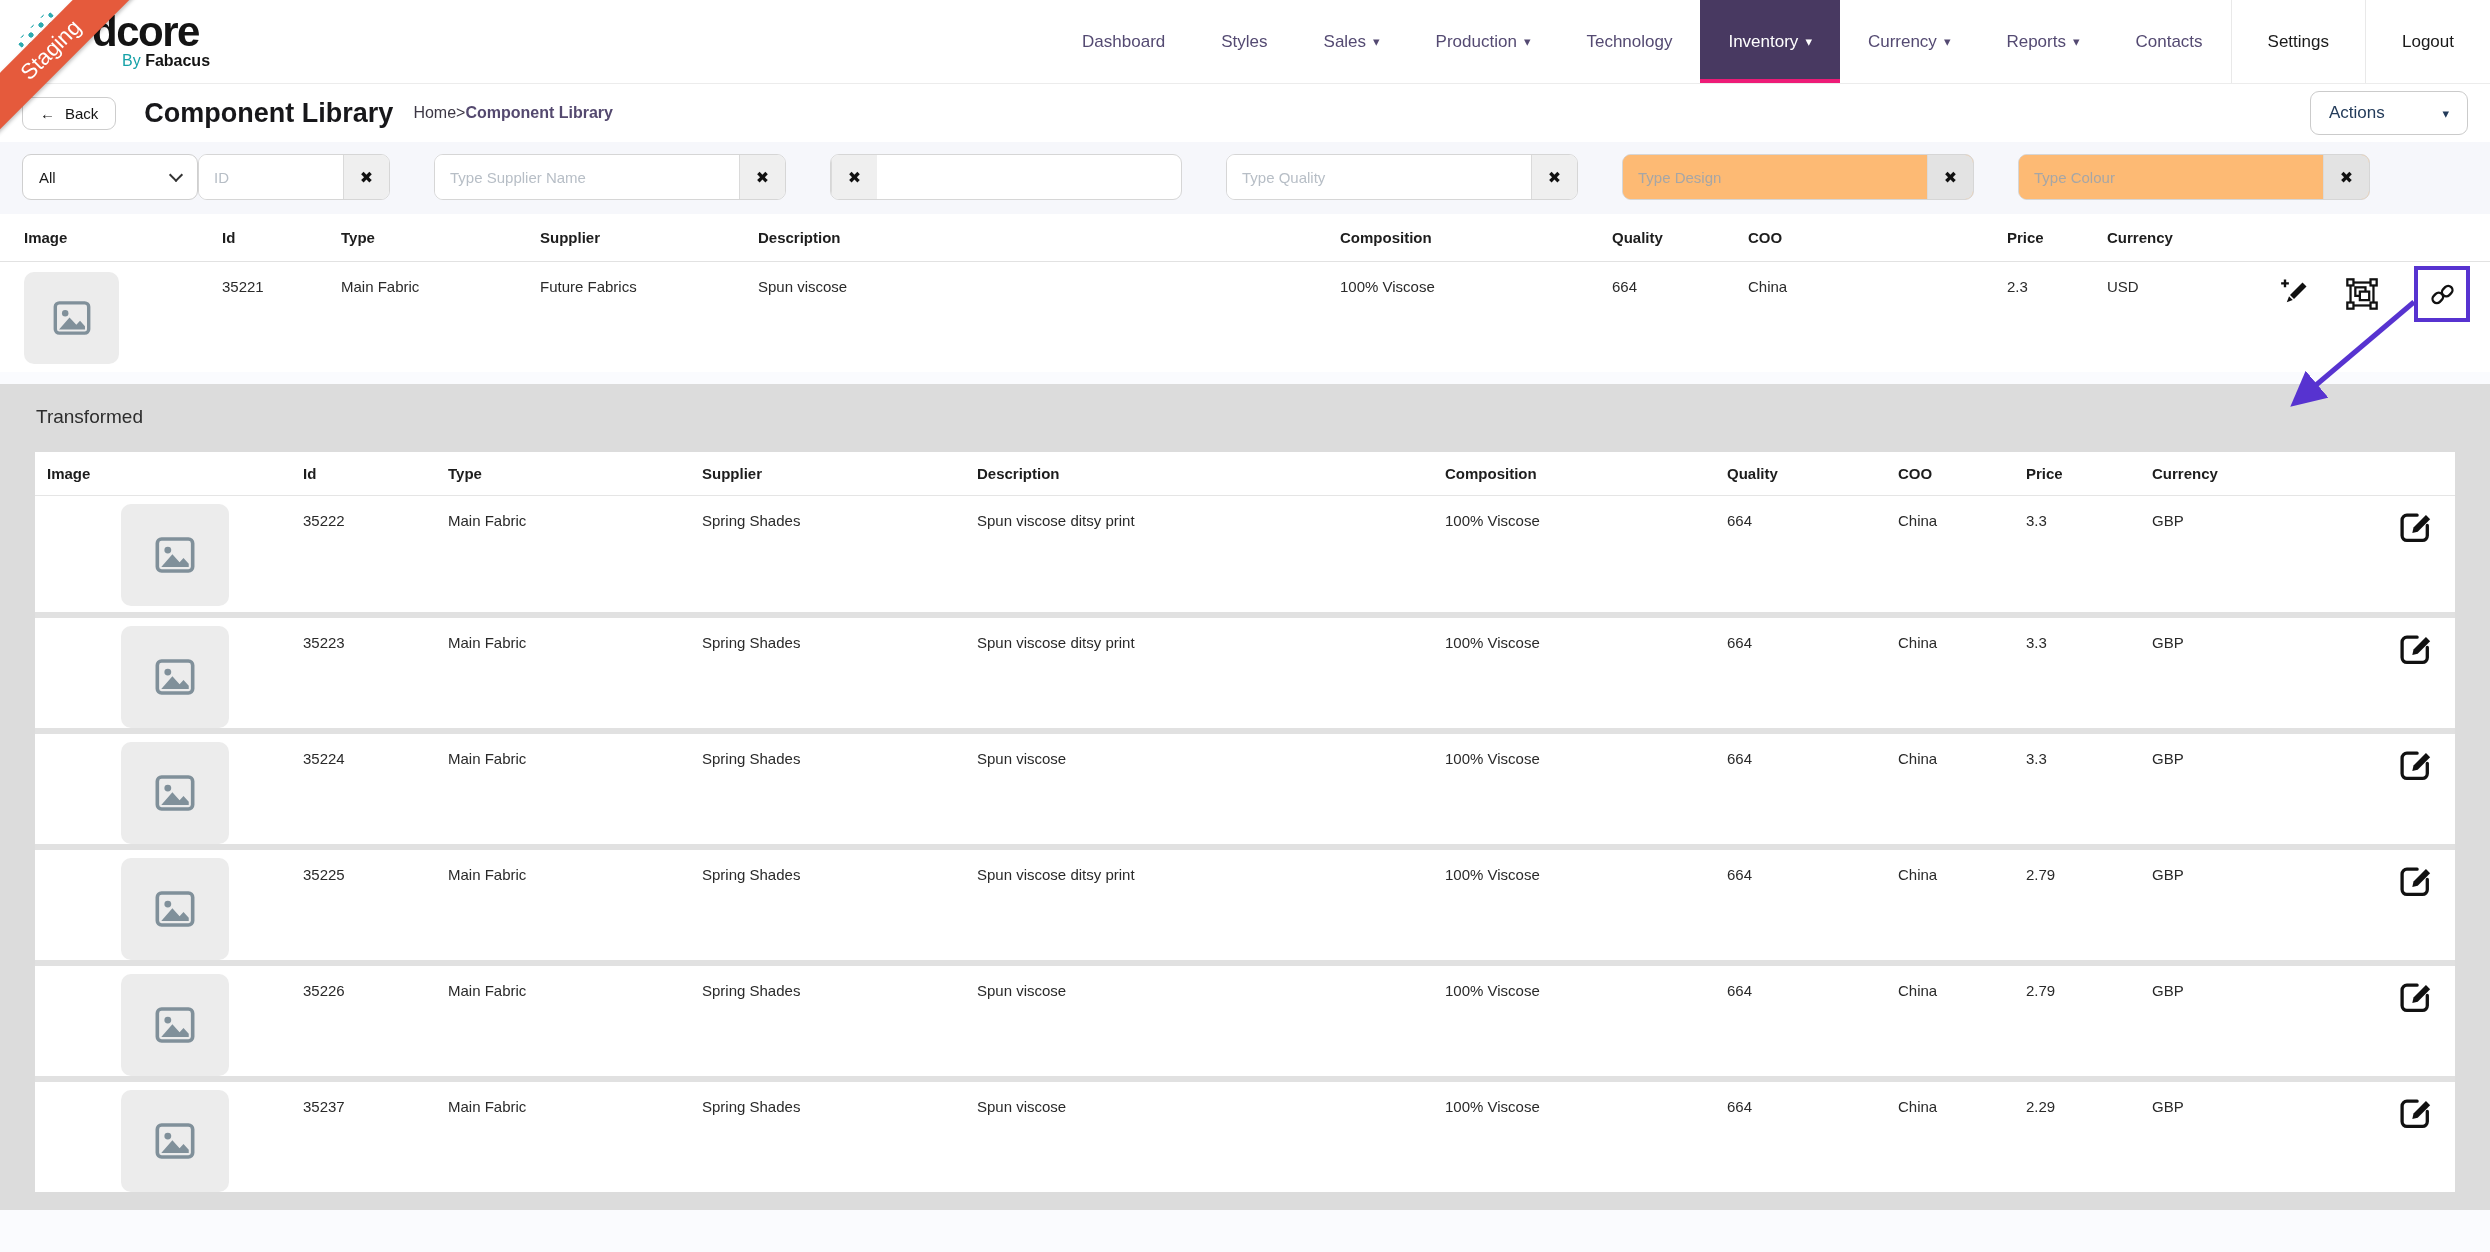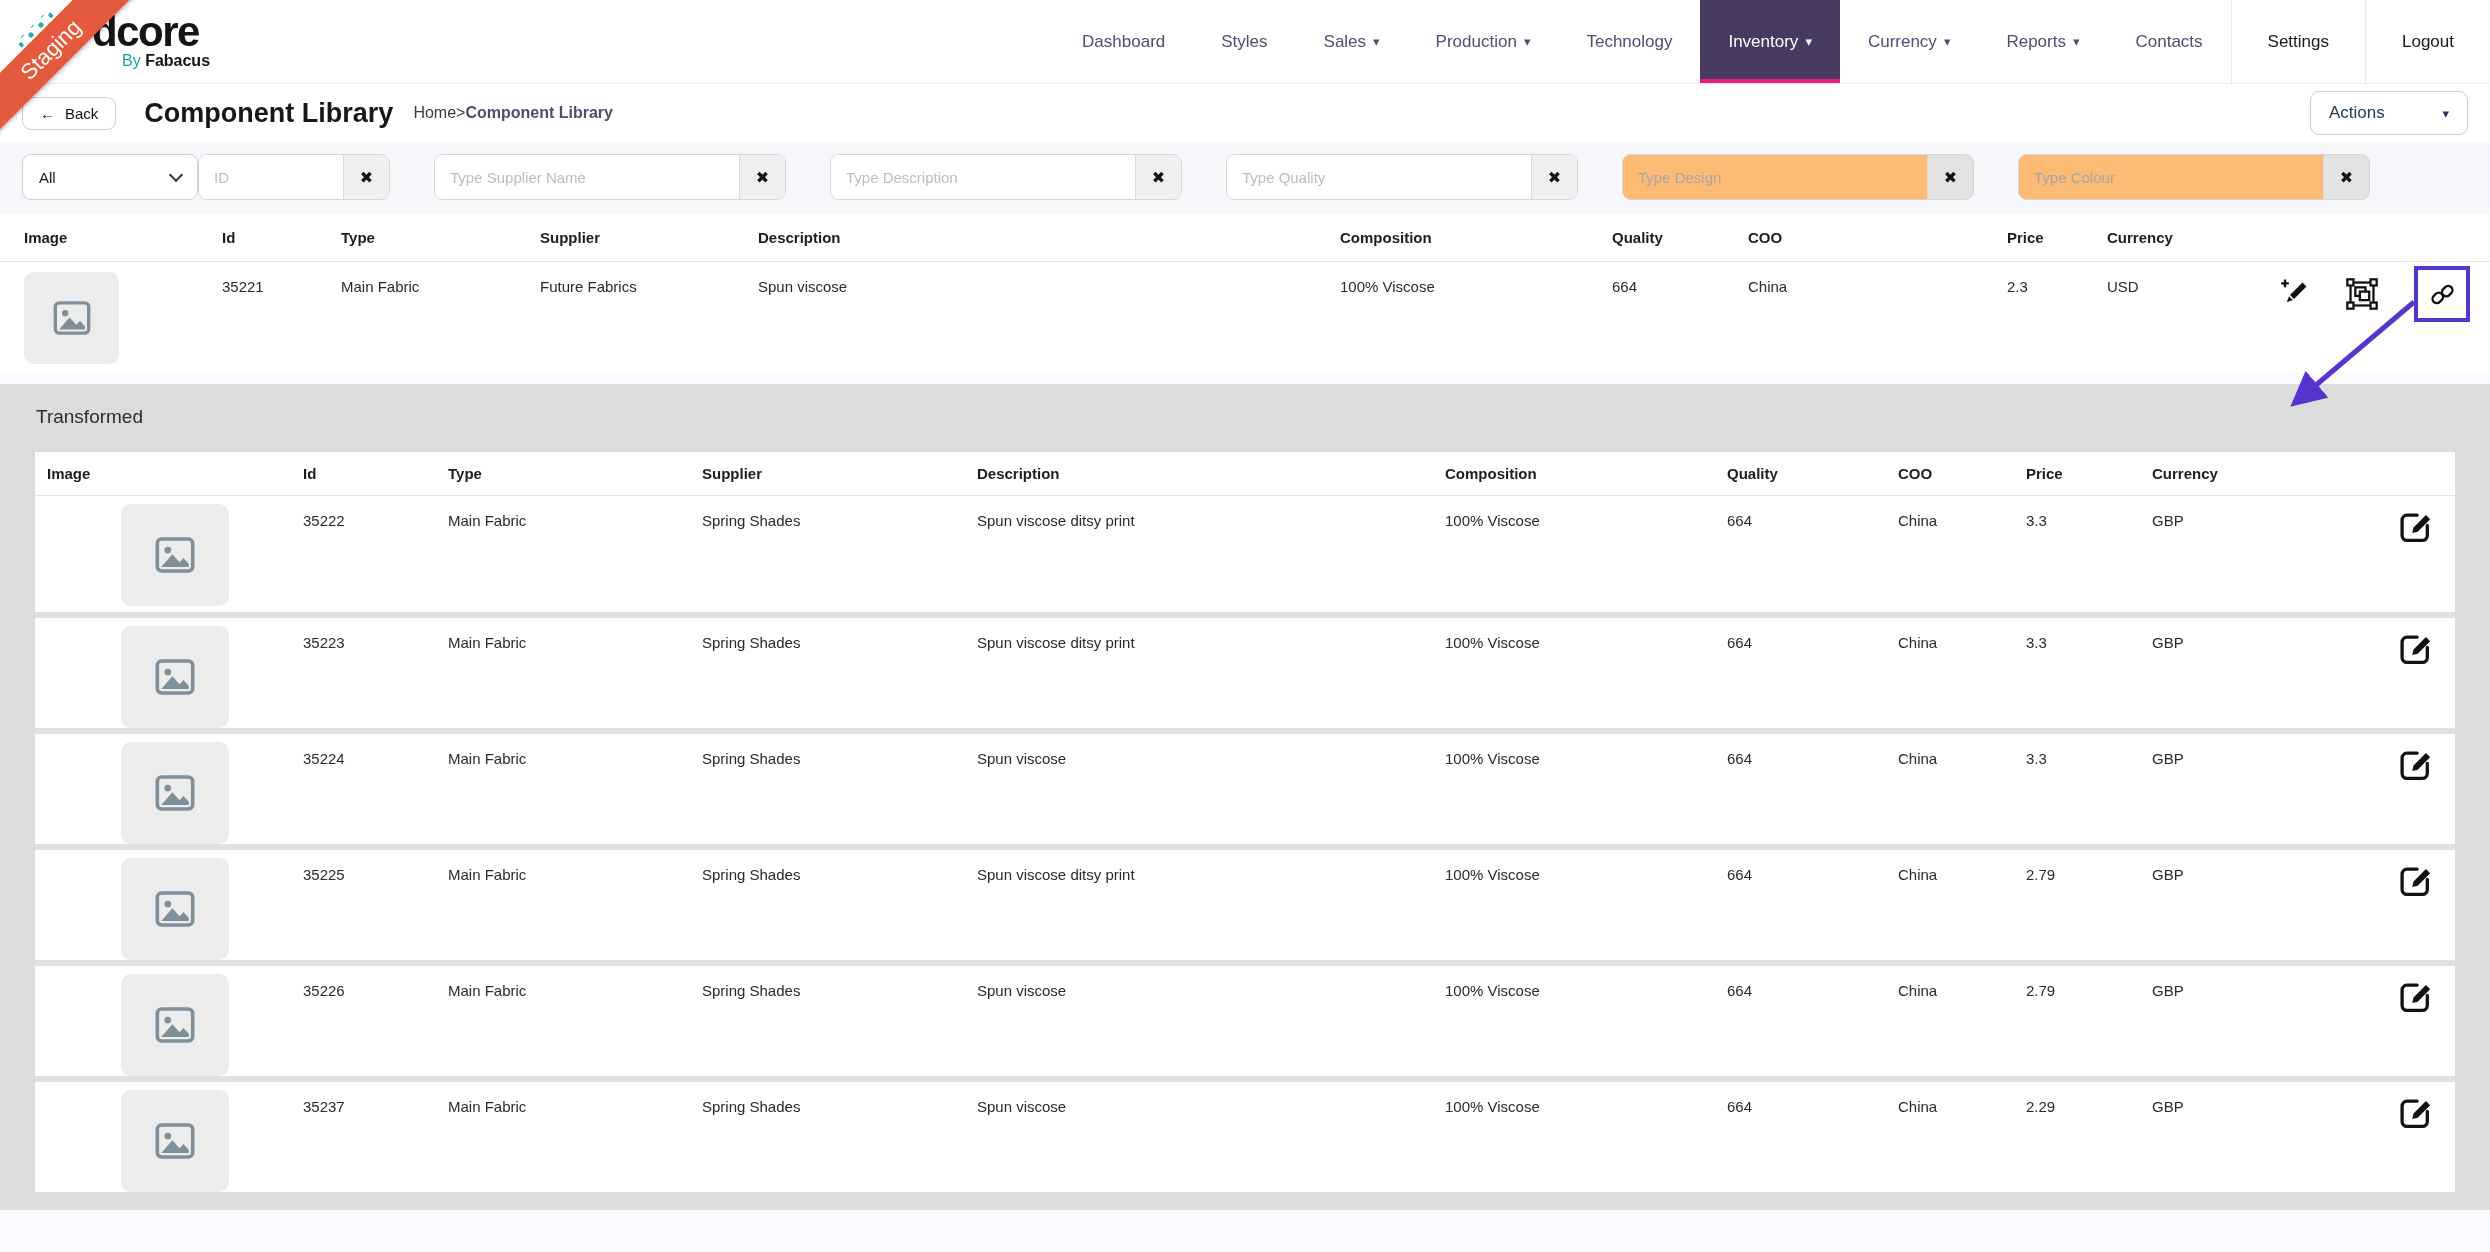--- a/index.html
+++ b/index.html
@@ -278,21 +278,20 @@
         <input type="text" placeholder="ID" style="">
         <span class="clear-btn">✖</span>
       </div>
 
       <div class="filter-group g-wide">
         <input type="text" placeholder="Type Supplier Name" style="">
         <span class="clear-btn">✖</span>
       </div>
 
       <div class="filter-group g-wide">
-        <input type="text" placeholder="Type Description" style="">
         <span class="clear-btn">✖</span>
       </div>
 
       <div class="filter-group g-wide">
         <input type="text" placeholder="Type Quality" style="">
         <span class="clear-btn">✖</span>
       </div>
 
       <div class="filter-group g-wide disabled">
         <input type="text" placeholder="Type Design" style="">

